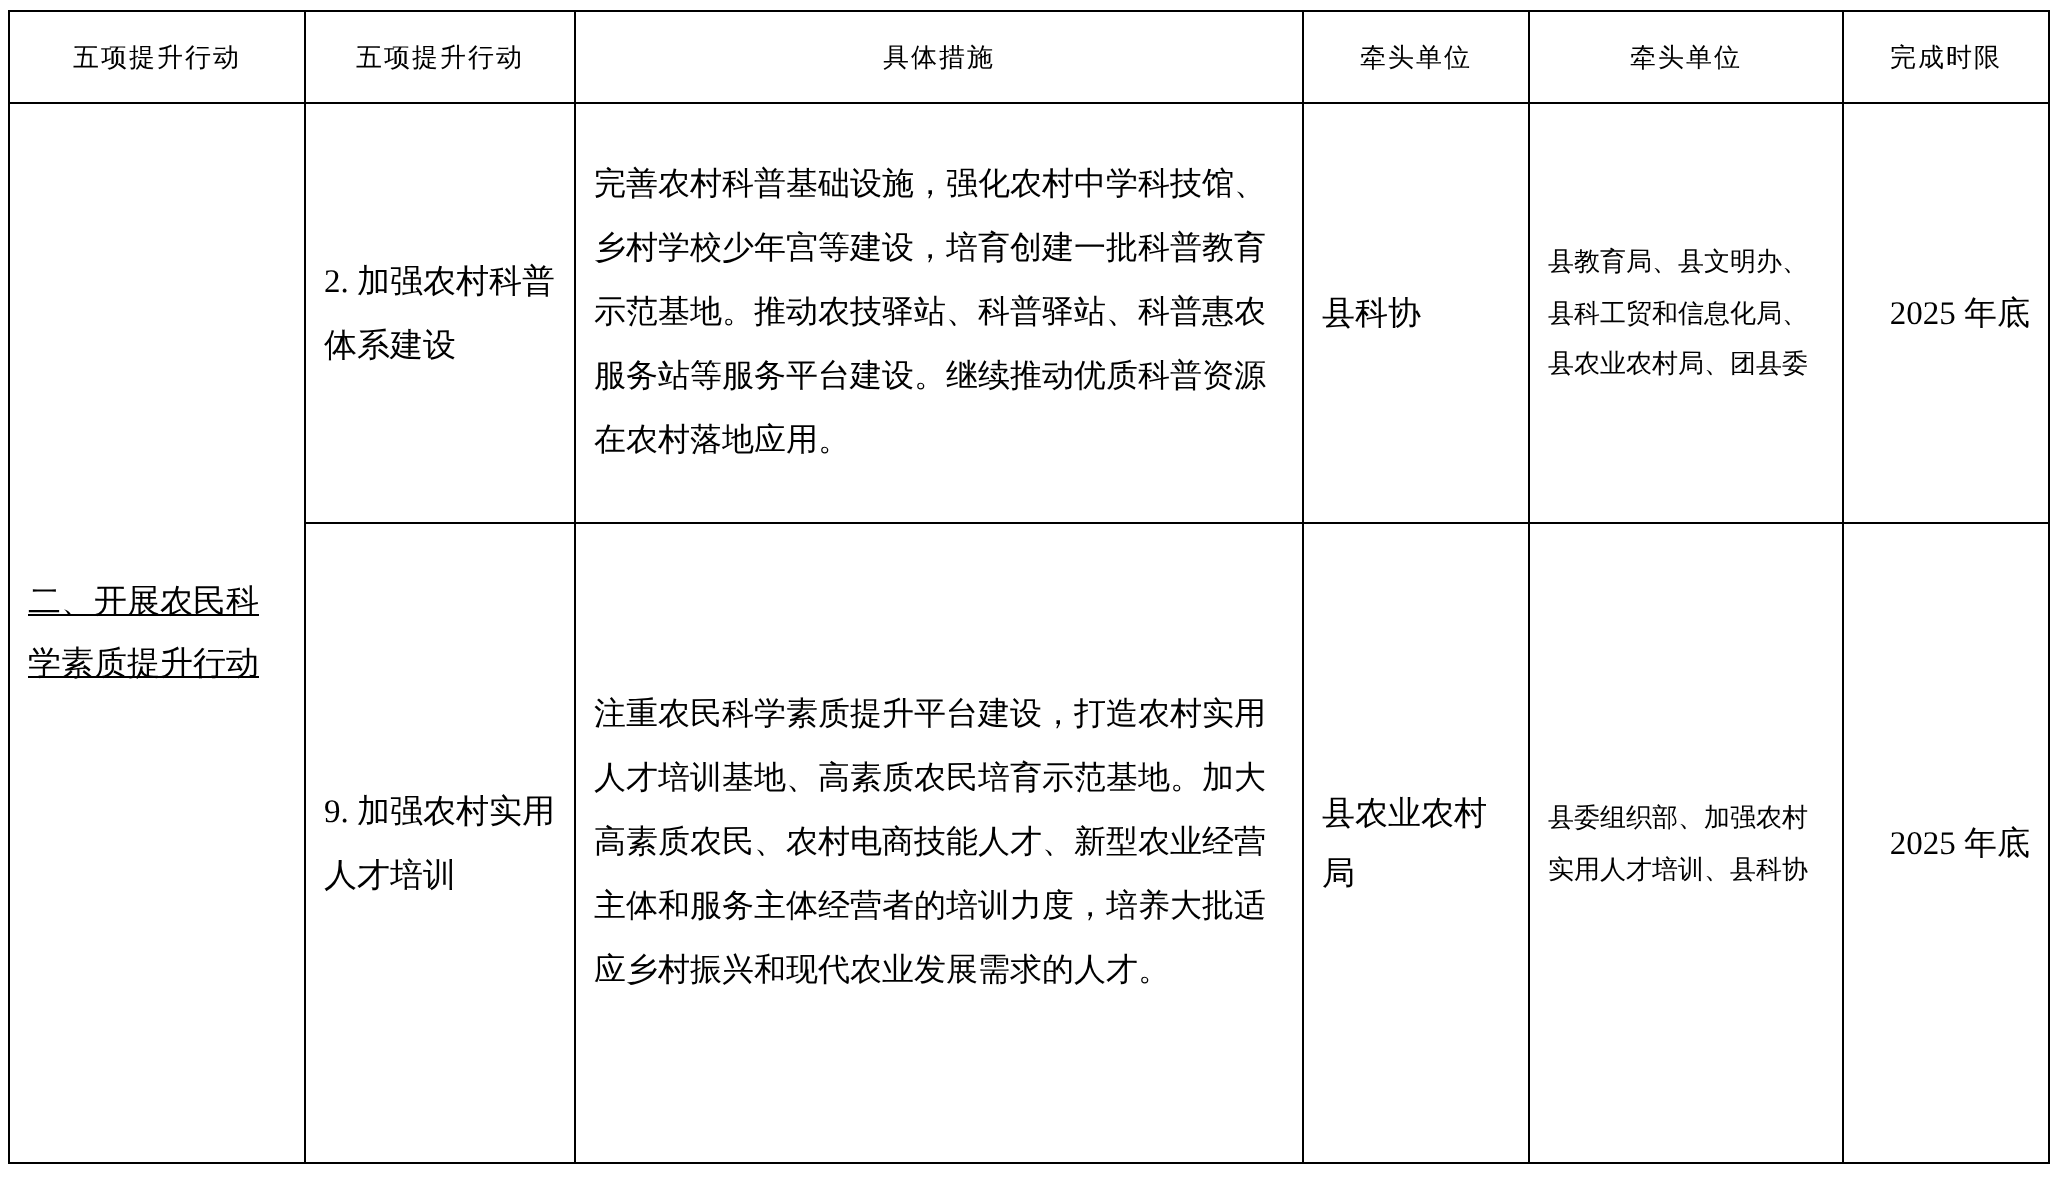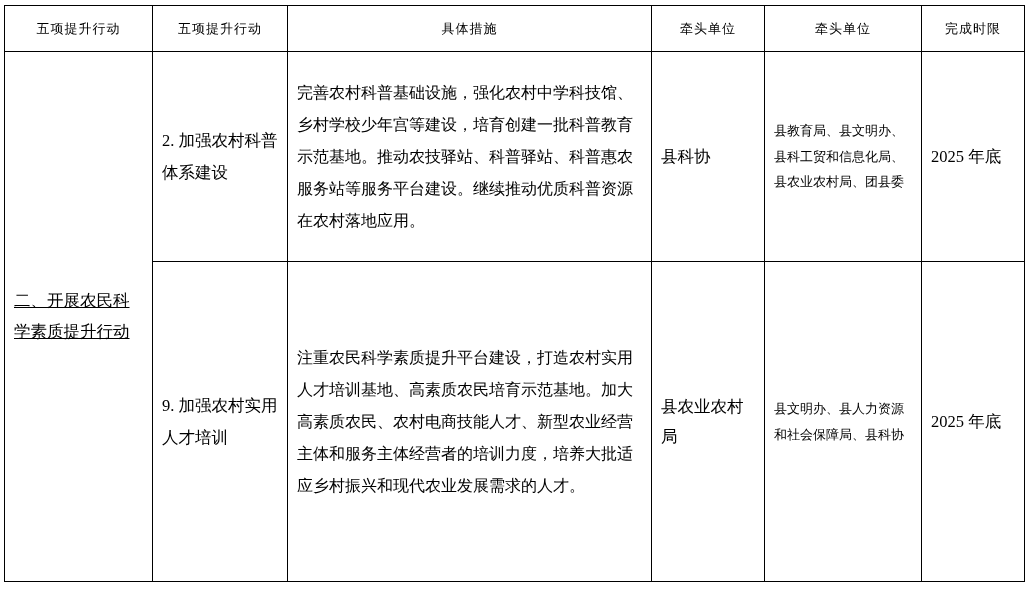--- a/index.html
+++ b/index.html
@@ -80,21 +80,21 @@
   td.resp-cell {
     font-size: 13px;
     line-height: 1.95;
     text-align: left;
     vertical-align: middle;
     padding-left: 12px;
     padding-right: 10px;
   }
   td.time-cell {
     font-size: 16.5px;
-    text-align: left;
+    text-align: right;
     vertical-align: middle;
   }
   .row-1 { height: 210px; }
   .row-2 { height: 320px; }
 </style>
 </head>
 <body>
 
 <div class="page">
   <table class="plan-table">
@@ -122,18 +122,18 @@
         <td class="task-cell">2. 加强农村科普体系建设</td>
         <td class="measure-cell">完善农村科普基础设施，强化农村中学科技馆、乡村学校少年宫等建设，培育创建一批科普教育示范基地。推动农技驿站、科普驿站、科普惠农服务站等服务平台建设。继续推动优质科普资源在农村落地应用。</td>
         <td class="lead-cell">县科协</td>
         <td class="resp-cell">县教育局、县文明办、县科工贸和信息化局、县农业农村局、团县委</td>
         <td class="time-cell">2025 年底</td>
       </tr>
       <tr class="row-2">
         <td class="task-cell">9. 加强农村实用人才培训</td>
         <td class="measure-cell">注重农民科学素质提升平台建设，打造农村实用人才培训基地、高素质农民培育示范基地。加大高素质农民、农村电商技能人才、新型农业经营主体和服务主体经营者的培训力度，培养大批适应乡村振兴和现代农业发展需求的人才。</td>
         <td class="lead-cell">县农业农村局</td>
-        <td class="resp-cell">县文明办、县人力资源和社会保障局、县科协</td>
+        <td class="resp-cell">县委组织部、加强农村实用人才培训、县科协</td>
         <td class="time-cell">2025 年底</td>
       </tr>
     </tbody>
   </table>
 </div>
 
 </body></html>

